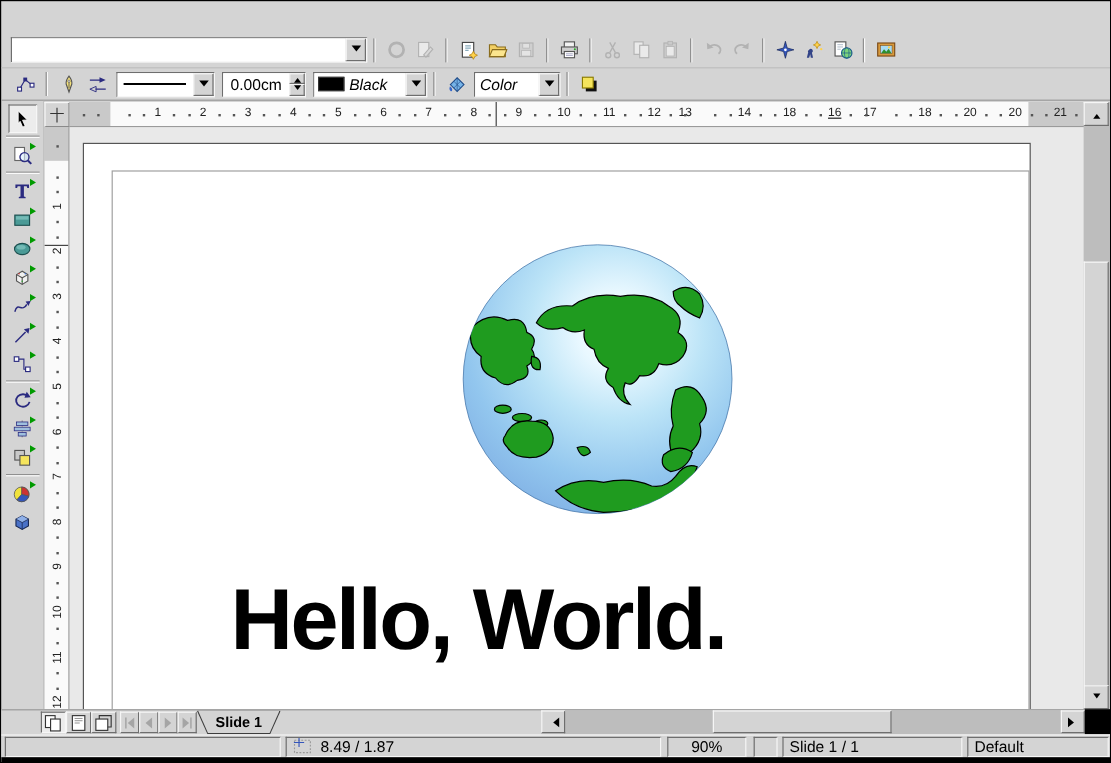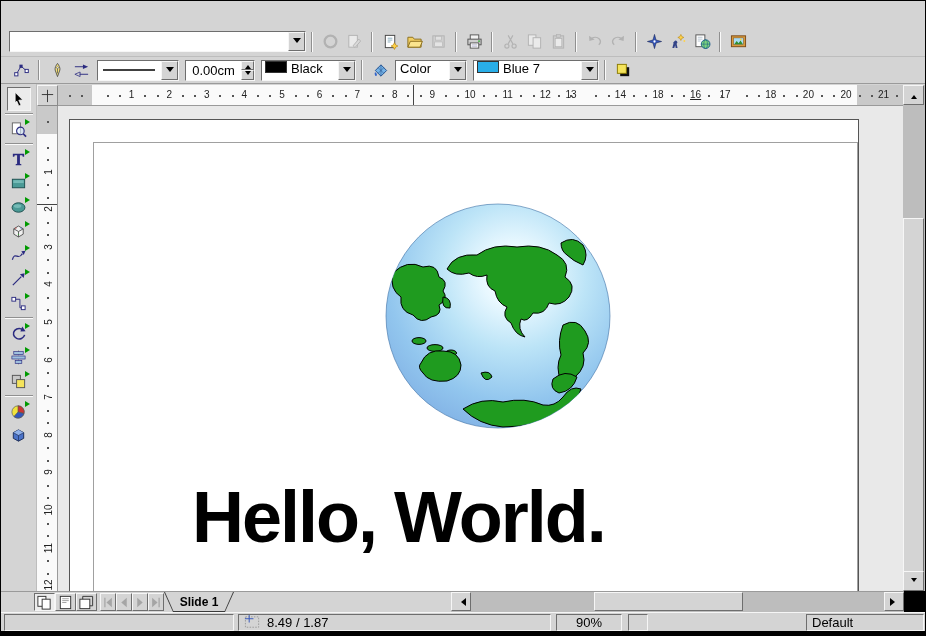--- a/index.html
+++ b/index.html
@@ -31,21 +31,21 @@
   .cbtn{width:17px;display:flex;align-items:flex-start;justify-content:center;}
   .fgroups,.ogroup{display:flex;align-items:center;}
   .tbtn{width:24px;height:24px;display:flex;align-items:center;justify-content:center;position:relative;border:1px solid transparent;color:#555;}
   .tbtn.dis{color:#909090;}
   .tbtn.dis svg{filter:grayscale(1) opacity(.5);}
   .tbtn.pressed{border-color:#6e6e6e #f6f6f6 #f6f6f6 #6e6e6e;background:#ececec;}
   .fly{position:absolute;top:1px;right:0;width:0;height:0;border-top:3px solid transparent;border-bottom:3px solid transparent;border-left:5px solid #009a00;}
   .spin{width:13px;display:flex;flex-direction:column;height:19px;}
   .spin .sbtn{flex:1;display:flex;align-items:center;justify-content:center;}
   .swatch{display:inline-block;width:22px;height:12px;border:1px solid #333;margin:0 4px 0 3px;flex:none;}
-  .ctext{display:flex;background:#fff;flex:1;overflow:hidden;white-space:nowrap;}
+  .ctext{display:flex;align-items:center;background:#fff;flex:1;overflow:hidden;white-space:nowrap;font-style:italic;}
   
   .maintools{position:absolute;left:0;top:83px;width:36px;bottom:44px;display:flex;flex-direction:column;align-items:center;padding-top:3px;border-right:1px solid #bdbdbd;}
   
   .corner{position:absolute;left:36px;top:84px;width:21px;height:21px;display:flex;align-items:center;justify-content:center;background:#d4d4d4;border:1px solid;border-color:#f6f6f6 #8a8a8a #8a8a8a #f6f6f6;}
   .hruler{position:absolute;left:57px;top:84px;width:847px;height:21px;background:#c9c9c9;border-bottom:1px solid #9a9a9a;overflow:hidden;}
   .hruler .work{position:absolute;left:34px;top:0;width:765px;bottom:0;background:#fafafa;}
   .vruler{position:absolute;left:36px;top:105px;width:21px;bottom:44px;background:#c9c9c9;border-right:1px solid #9a9a9a;overflow:hidden;}
   .vruler .work{position:absolute;top:28px;left:0;right:0;height:1200px;background:#fafafa;}
   .rnum{position:absolute;font-size:10px;color:#222;top:4px;transform:translateX(-50%);}
   .vnum{position:absolute;left:0;width:21px;height:12px;display:flex;align-items:center;justify-content:center;font-size:10px;color:#222;transform:rotate(-90deg);}
@@ -274,29 +274,20 @@
           <svg width="17" height="17" viewBox="0 0 18 18">
             <path d="M3.5,9 L9.5,3 L15.5,9 L9.5,15 Z" fill="#76b4e8" stroke="#24508c"></path>
             <path d="M9.5,3 L9.5,15 M6.5,6 L12.5,12 M6.5,12 L12.5,6" stroke="#24508c" stroke-width=".6"></path>
             <path d="M3.2,10.5 q-1.2,2.8 0.4,4.2 q1.4,0.6 1.6,-1.2 q0,-1.6 -2,-3 Z" fill="#3366cc"></path>
           </svg>
         </span>
       </div>
     <div class="combo field" style="width:72px;margin-left:3px;">
       <span class="ctext" style="padding-left:4px;">
           <span>Color</span>
-        </span>
-      <div class="cbtn raised">
-          <span class="tri-d"></span>
-        </div>
-    </div>
-    <div class="combo field" style="width:126px;margin-left:6px;">
-      <span class="ctext">
-          <span class="swatch" style="background: rgb(41, 174, 232);"></span>
-          <span>Blue 7</span>
         </span>
       <div class="cbtn raised">
           <span class="tri-d"></span>
         </div>
     </div>
     <div class="vsep"></div>
     <div class="tbtn">
         <span class="ic">
           <svg width="17" height="17" viewBox="0 0 18 18">
             <rect x="5.5" y="5.5" width="9.5" height="9.5" fill="#111"></rect>
@@ -654,18 +645,21 @@
             <rect x="1.5" y="3" width="14" height="11" fill="none" stroke="#999" stroke-dasharray="1.6 1.4"></rect>
             <path d="M5.5,1 V9 M1,5 H10" stroke="#3355bb"></path>
           </svg>
         </span>
       <span>8.49 / 1.87</span>
     </div>
     <div class="panel sunken" style="left:555px;width:66px;justify-content:center;">
       <span>90%</span>
     </div>
     <div class="panel sunken" style="left:627px;width:20px;"></div>
+    <div class="panel sunken" style="left:651px;width:150px;">
+      <span>Slide 1 / 1</span>
+    </div>
     <div class="panel sunken" style="left:805px;width:118px;">
       <span>Default</span>
     </div>
   </div>
   <div class="bstrip"></div>
 </div>
 
 </body></html>

